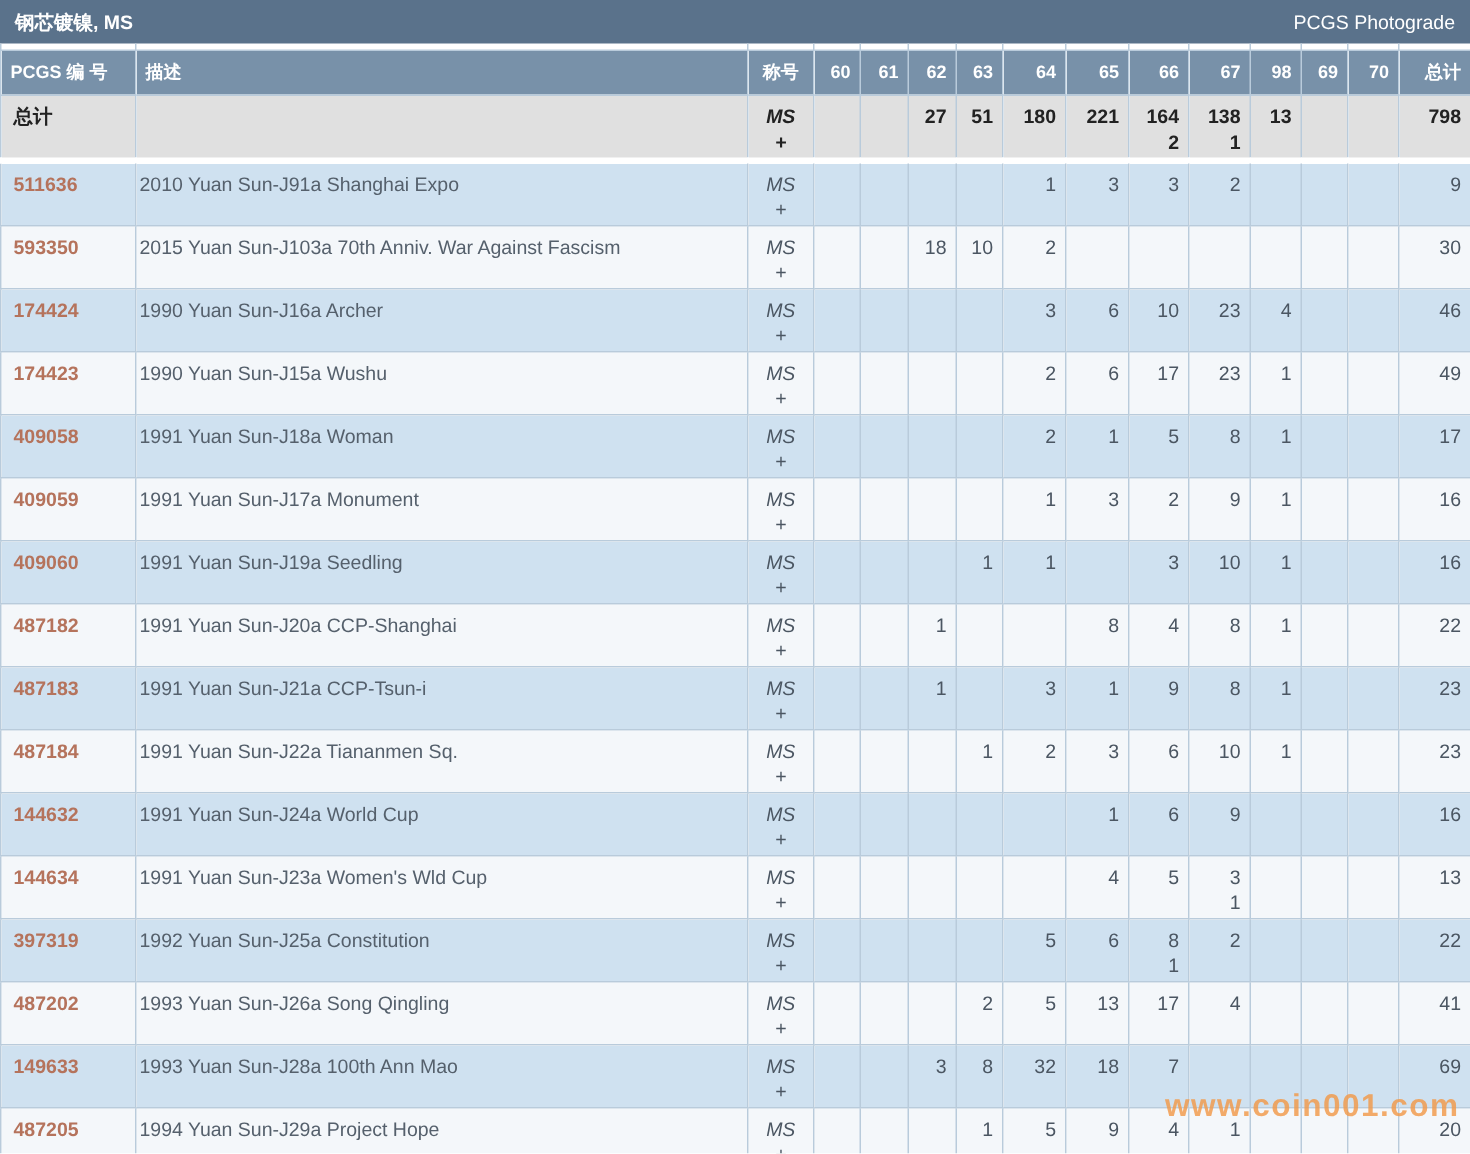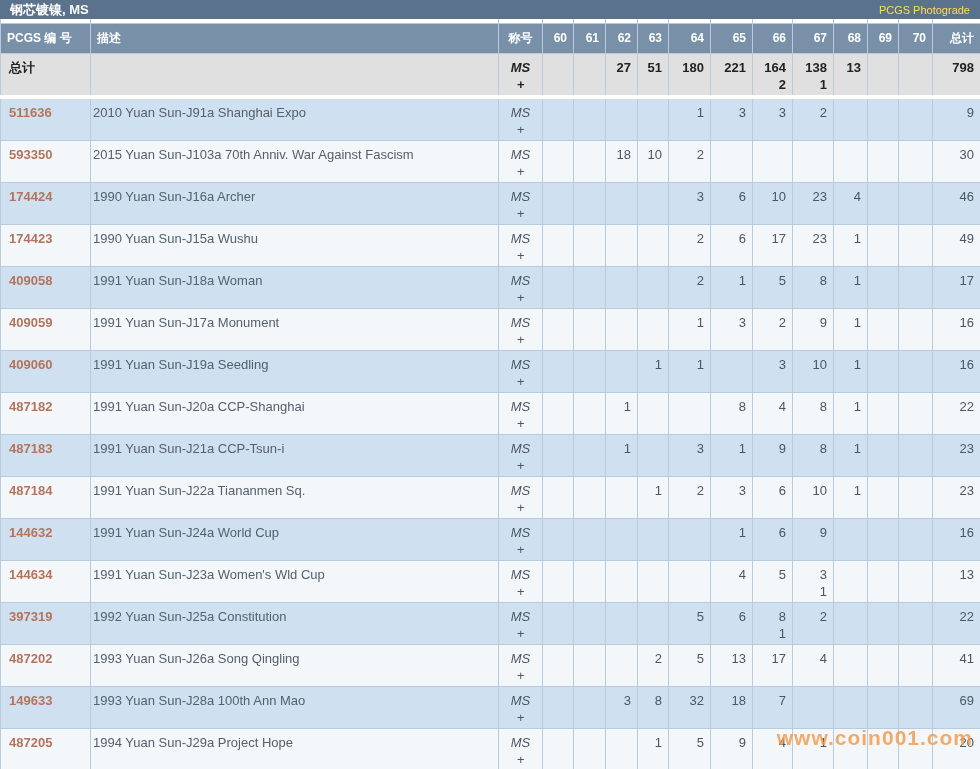--- a/index.html
+++ b/index.html
@@ -2,26 +2,26 @@
 <html style="--topbar: #5a728b; --header: #7891a9; --rowblue: #cfe1f0; --rowwhite: #f4f7fa; --totalsbg: #e0e0e0; --link: #b5735c; --wm: #f29a4a;"><head>
 <meta charset="utf-8">
 <style>
   * { margin: 0; padding: 0; box-sizing: border-box; }
   body { background: #ffffff; font-family: "Liberation Sans", "DejaVu Sans", sans-serif; }
   .app {
     position: relative; width: 980px; height: 769px;
     overflow: hidden; background: #ffffff;
   }
   .topbar {
-    height: 19px; background: var(--topbar, #5a728b);
+    height: 29px; background: var(--topbar, #5a728b);
     display: flex; align-items: center; justify-content: space-between;
     padding: 0 10px;
   }
   .topbar .title { color: #ffffff; font-weight: bold; font-size: 13px; }
-  .topbar .photograde { color: #fde047; font-size: 11px; cursor: pointer; }
+  .topbar .photograde { color: #ffffff; font-size: 13px; cursor: pointer; }
 
   table { border-collapse: collapse; table-layout: fixed; width: 980px; }
   td, th { border: 1px solid #b9cbdb; vertical-align: top; overflow: hidden; }
 
   tr.spacer-row { height: 4px; }
   tr.spacer-row td { background: #ffffff; border-top: none; height: 4px; padding: 0; }
 
   tr.head-row { height: 30px; }
   tr.head-row th {
     background: var(--header, #7891a9); color: #ffffff;
@@ -104,21 +104,21 @@
         <th class="c-desc">描述</th>
         <th class="c-desig">称号</th>
         <th class="c-grade">60</th>
           <th class="c-grade">61</th>
           <th class="c-grade">62</th>
           <th class="c-grade">63</th>
           <th class="c-grade">64</th>
           <th class="c-grade">65</th>
           <th class="c-grade">66</th>
           <th class="c-grade">67</th>
-          <th class="c-grade">68</th>
+          <th class="c-grade">98</th>
           <th class="c-grade">69</th>
           <th class="c-grade">70</th>
           <th class="c-total">总计</th>
       </tr>
     </thead>
     <tbody id="tbody">
         <tr class="totals">
           <td class="pcgs">总计</td>
           <td class="desc"></td>
           <td class="desig"><span class="l1">MS</span><span class="l2">+</span></td>

